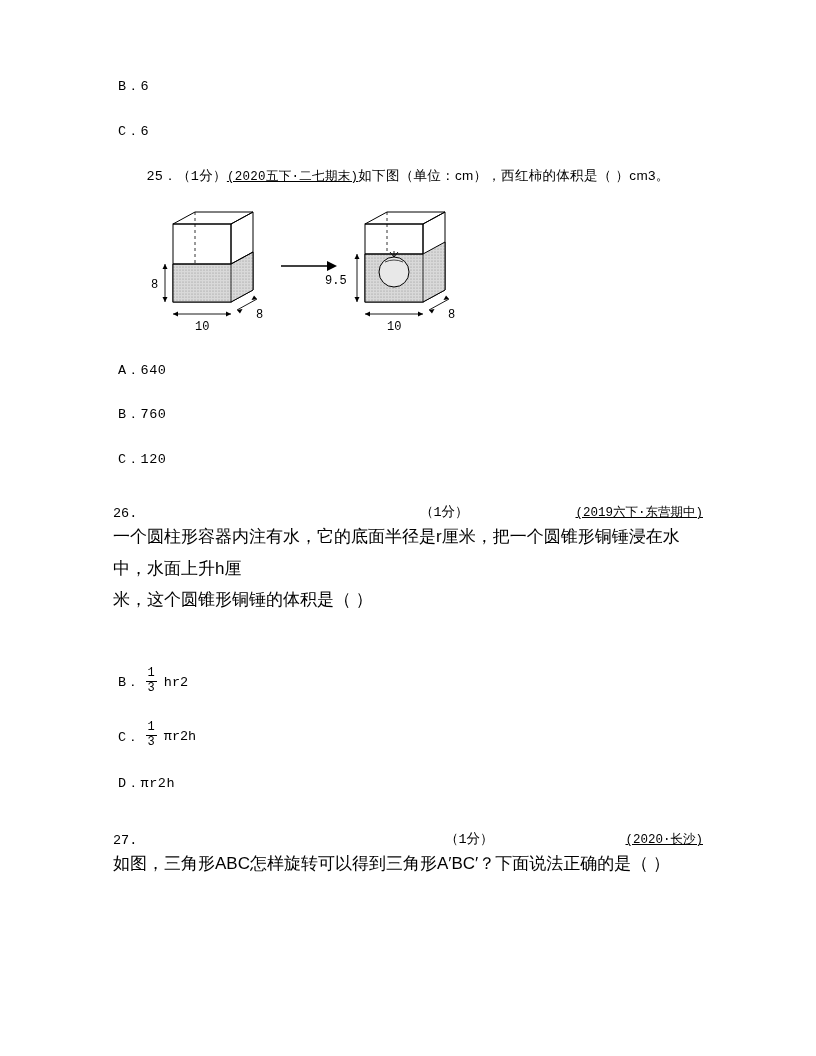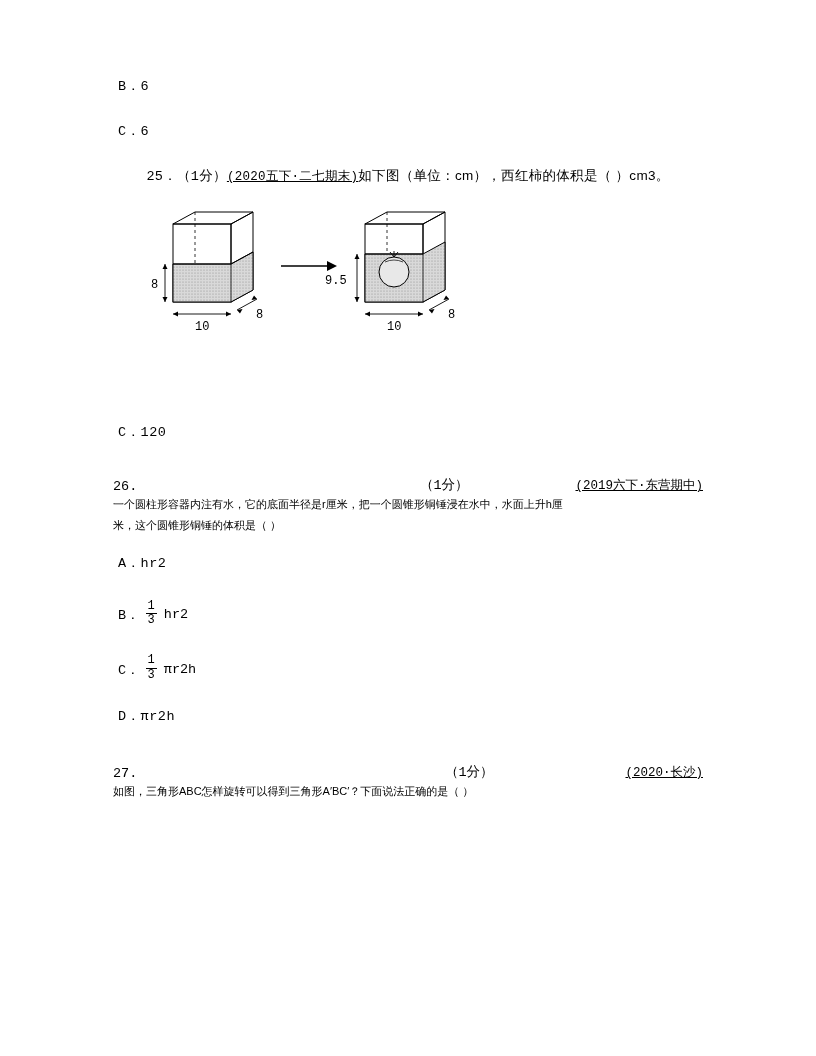--- a/index.html
+++ b/index.html
@@ -52,21 +52,21 @@
     font-family: "Liberation Mono", monospace;
     font-size: 12.5px;
     white-space: nowrap;
   }
   .cn {
     font-family: "Liberation Sans", sans-serif;
     font-size: 13.5px;
   }
   .cn-body {
     font-family: "Liberation Sans", sans-serif;
-    font-size: 11px;
+    font-size: 17px;
     line-height: 1.85;
   }
 
   
   .q25 { margin-top: 0; text-align: center; }
 
   
   .figure-wrap {
     margin: 18px 0 0 0;
     height: 130px;
@@ -192,36 +192,37 @@
         <text x="274" y="124" font-family="Liberation Mono, monospace" font-size="12">10</text>
 
         <line x1="316" y1="104" x2="336" y2="93" stroke="#000" stroke-width="0.9"></line>
         <polygon points="316,104 321.5,103 319,107.5" fill="#000"></polygon>
         <polygon points="336,93 330.5,94 333,89.5" fill="#000"></polygon>
         <text x="335" y="112" font-family="Liberation Mono, monospace" font-size="12">8</text>
       </svg>
     </div>
 
     <div style="height:28px"></div>
+    <div class="opt">A．640</div>
     <div class="gap-a"></div>
+    <div class="opt">B．760</div>
     <div class="gap-a"></div>
     <div class="opt">C．120</div>
 
     <div style="height:33px"></div>
 
     <div class="q-head">
       <span class="left qnum">26.</span>
       <span class="mid score">（1分）</span>
       <span class="right tag">(2019六下·东营期中)</span>
     </div>
     <div class="cn-body">一个圆柱形容器内注有水，它的底面半径是r厘米，把一个圆锥形铜锤浸在水中，水面上升h厘</div>
     <div class="cn-body">米，这个圆锥形铜锤的体积是（      ）</div>
 
     <div style="height:22px"></div>
-    <div class="opt">A．hr2</div>
 
     <div style="height:30px"></div>
     <div class="opt-frac">
       <span class="lead">B．</span>
       <span class="frac">
         <span class="num">1</span>
         <span class="den">3</span>
       </span>
       <span class="tail">hr2</span>
     </div>

